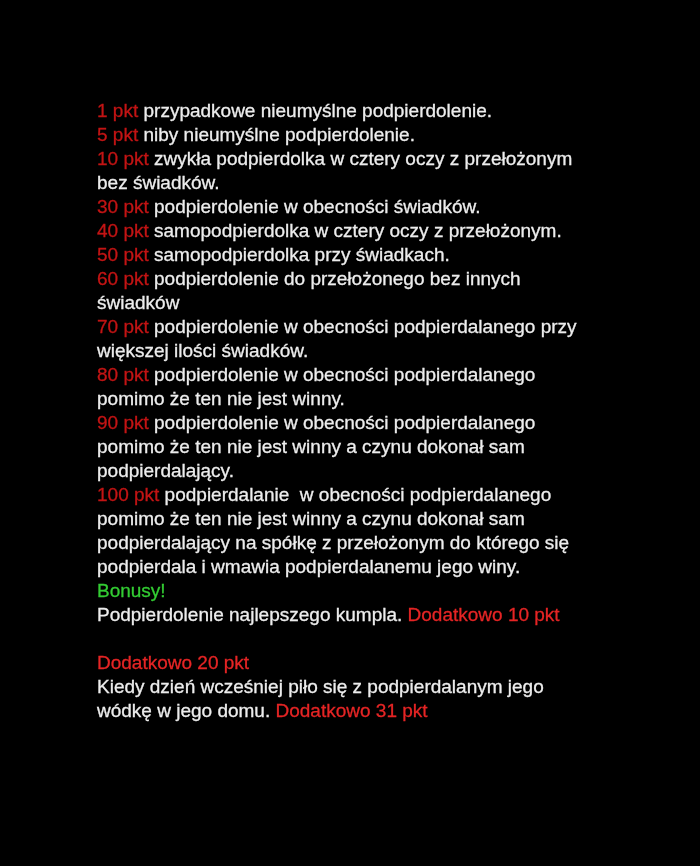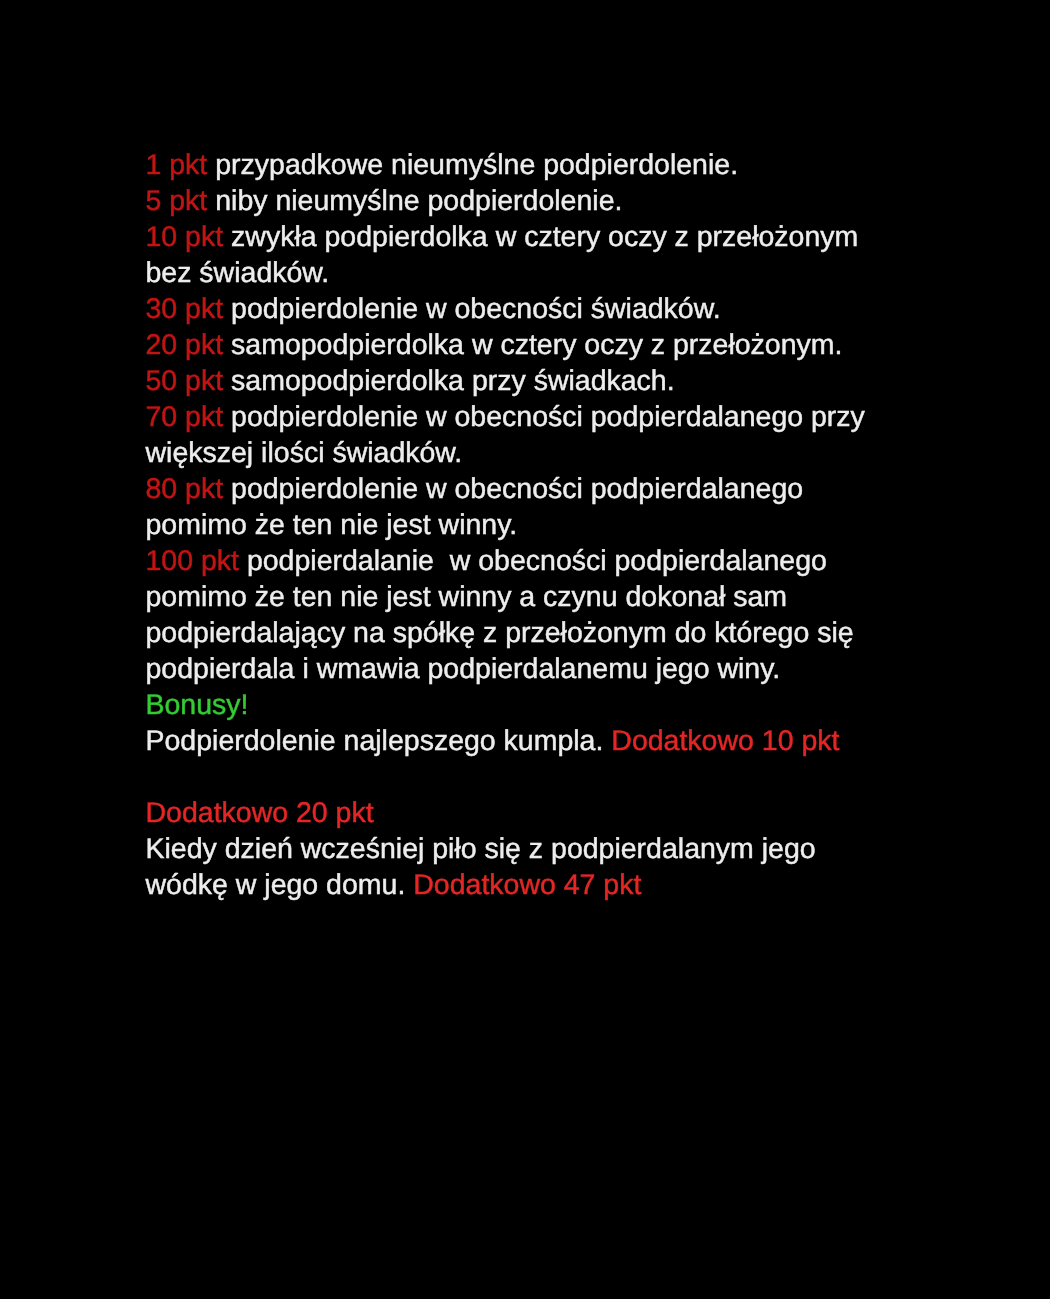--- a/index.html
+++ b/index.html
@@ -44,26 +44,28 @@
 </head>
 <body>
 
 <div class="screen">
   <div class="sheet">
     <div>
         <p class="entry"><span class="pts">1 pkt</span> <span class="desc">przypadkowe nieumyślne podpierdolenie.</span></p>
         <p class="entry"><span class="pts">5 pkt</span> <span class="desc">niby nieumyślne podpierdolenie.</span></p>
         <p class="entry"><span class="pts">10 pkt</span> <span class="desc">zwykła podpierdolka w cztery oczy z przełożonym bez świadków.</span></p>
         <p class="entry"><span class="pts">30 pkt</span> <span class="desc">podpierdolenie w obecności świadków.</span></p>
-        <p class="entry"><span class="pts">20 pkt</span> <span class="desc">samopodpierdolka w cztery oczy z przełożonym.</span></p>
+        <p class="entry"><span class="pts">40 pkt</span> <span class="desc">samopodpierdolka w cztery oczy z przełożonym.</span></p>
         <p class="entry"><span class="pts">50 pkt</span> <span class="desc">samopodpierdolka przy świadkach.</span></p>
+        <p class="entry"><span class="pts">60 pkt</span> <span class="desc">podpierdolenie do przełożonego bez innych świadków</span></p>
         <p class="entry"><span class="pts">70 pkt</span> <span class="desc">podpierdolenie w obecności podpierdalanego przy większej ilości świadków.</span></p>
         <p class="entry"><span class="pts">80 pkt</span> <span class="desc">podpierdolenie w obecności podpierdalanego pomimo że ten nie jest winny.</span></p>
+        <p class="entry"><span class="pts">90 pkt</span> <span class="desc">podpierdolenie w obecności podpierdalanego pomimo że ten nie jest winny a czynu dokonał sam podpierdalający.</span></p>
         <p class="entry"><span class="pts">100 pkt</span> <span class="desc">podpierdalanie  w obecności podpierdalanego pomimo że ten nie jest winny a czynu dokonał sam podpierdalający na spółkę z przełożonym do którego się podpierdala i wmawia podpierdalanemu jego winy.</span></p>
       </div>
     <p class="entry bonus-title">Bonusy!</p>
     <div>
         <p class="entry"><span class="desc">Podpierdolenie najlepszego kumpla.</span> <span class="bonus-pts">Dodatkowo 10 pkt</span></p>
         <p class="entry"><br><span class="bonus-pts">Dodatkowo 20 pkt</span></p>
-        <p class="entry"><span class="desc">Kiedy dzień wcześniej piło się z podpierdalanym jego wódkę w jego domu.</span> <span class="bonus-pts">Dodatkowo 47 pkt</span></p>
+        <p class="entry"><span class="desc">Kiedy dzień wcześniej piło się z podpierdalanym jego wódkę w jego domu.</span> <span class="bonus-pts">Dodatkowo 31 pkt</span></p>
       </div>
   </div>
 </div>
 
 </body></html>

